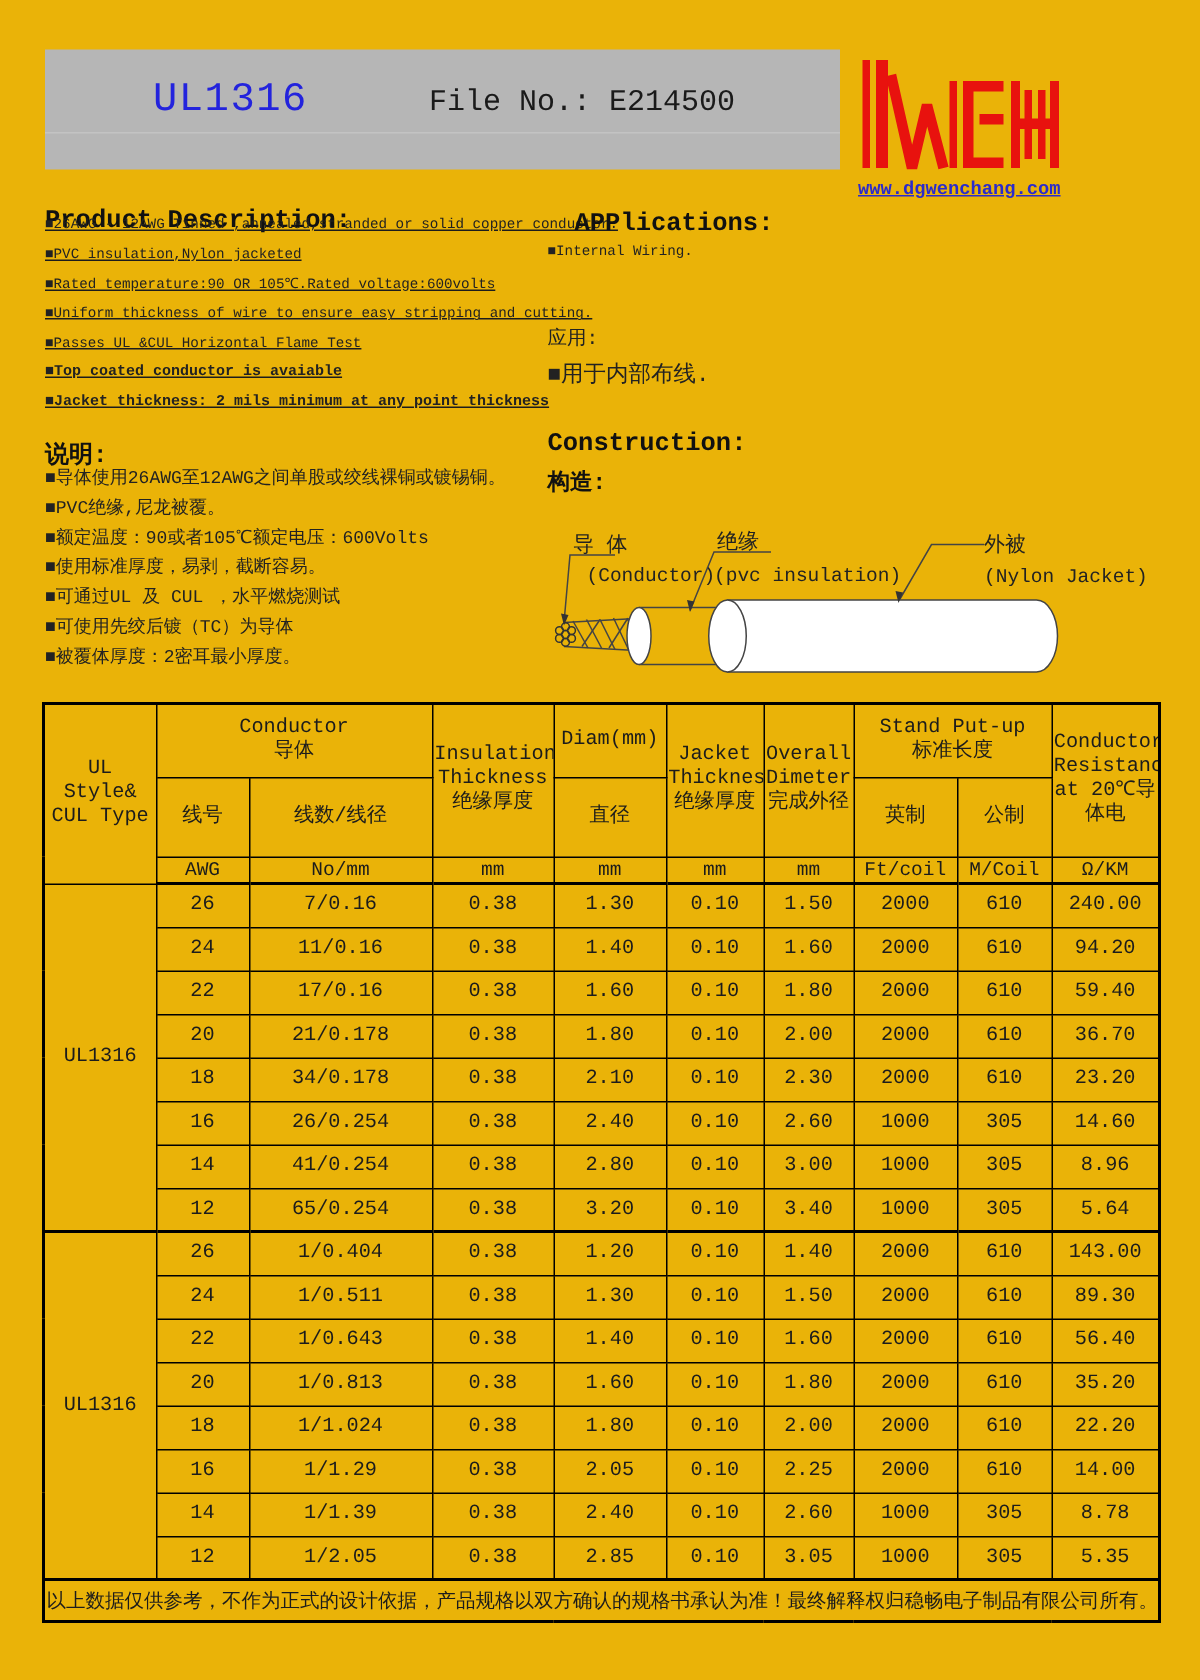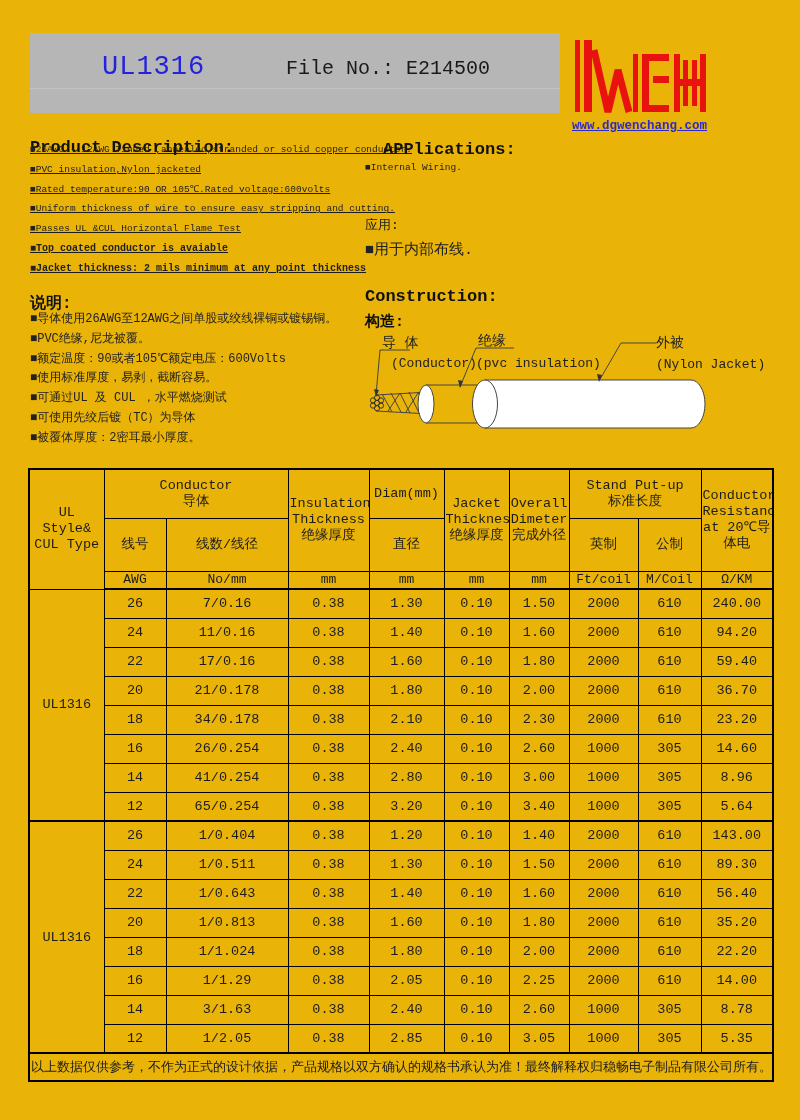--- a/index.html
+++ b/index.html
@@ -16,21 +16,21 @@
 
   
   .sec-head { position:absolute; font-weight:bold; font-size:17px; color:#111; }
   .bullets { position:absolute; list-style:none; }
   .bullets li { font-size:9.5px; line-height:19.8px; white-space:nowrap; color:#222; }
   .bullets.cn li { font-size:12px; line-height:19.8px; }
   .bullets li.b { font-weight:bold; font-size:10px; }
   .small-head { position:absolute; font-size:13px; color:#222; }
 
   
-  .diagram { position:absolute; left:366px; top:321px; }
+  .diagram { position:absolute; left:366px; top:341px; }
 
   
   table.spec { position:absolute; left:28px; top:468px; width:744px; border-collapse:collapse; table-layout:fixed; border:2px solid #000; }
   table.spec td { border:1px solid #000; text-align:center; vertical-align:middle; font-size:13px; color:#1c1c1c; padding:0 1px; overflow:hidden; }
   tr.hr1 { height:49px; } tr.hr2 { height:53px; } tr.units-row { height:18px; }
   tr.hr1 td, tr.hr2 td { white-space:pre-line; font-size:13.5px; line-height:16px; }
   tr.units-row td { border-bottom:2px solid #000; }
   tr.data-row { height:29px; }
   tr.data-row td { font-size:13.5px; }
   tr.group-start td { border-top:2px solid #000; }
@@ -358,21 +358,21 @@
           <td>0.38</td>
           <td>2.05</td>
           <td>0.10</td>
           <td>2.25</td>
           <td>2000</td>
           <td>610</td>
           <td>14.00</td>
         </tr>
         <tr class="data-row">
           <td>14</td>
-          <td>3/1.63</td>
+          <td>1/1.39</td>
           <td>0.38</td>
           <td>2.40</td>
           <td>0.10</td>
           <td>2.60</td>
           <td>1000</td>
           <td>305</td>
           <td>8.78</td>
         </tr>
         <tr class="data-row">
           <td>12</td>

